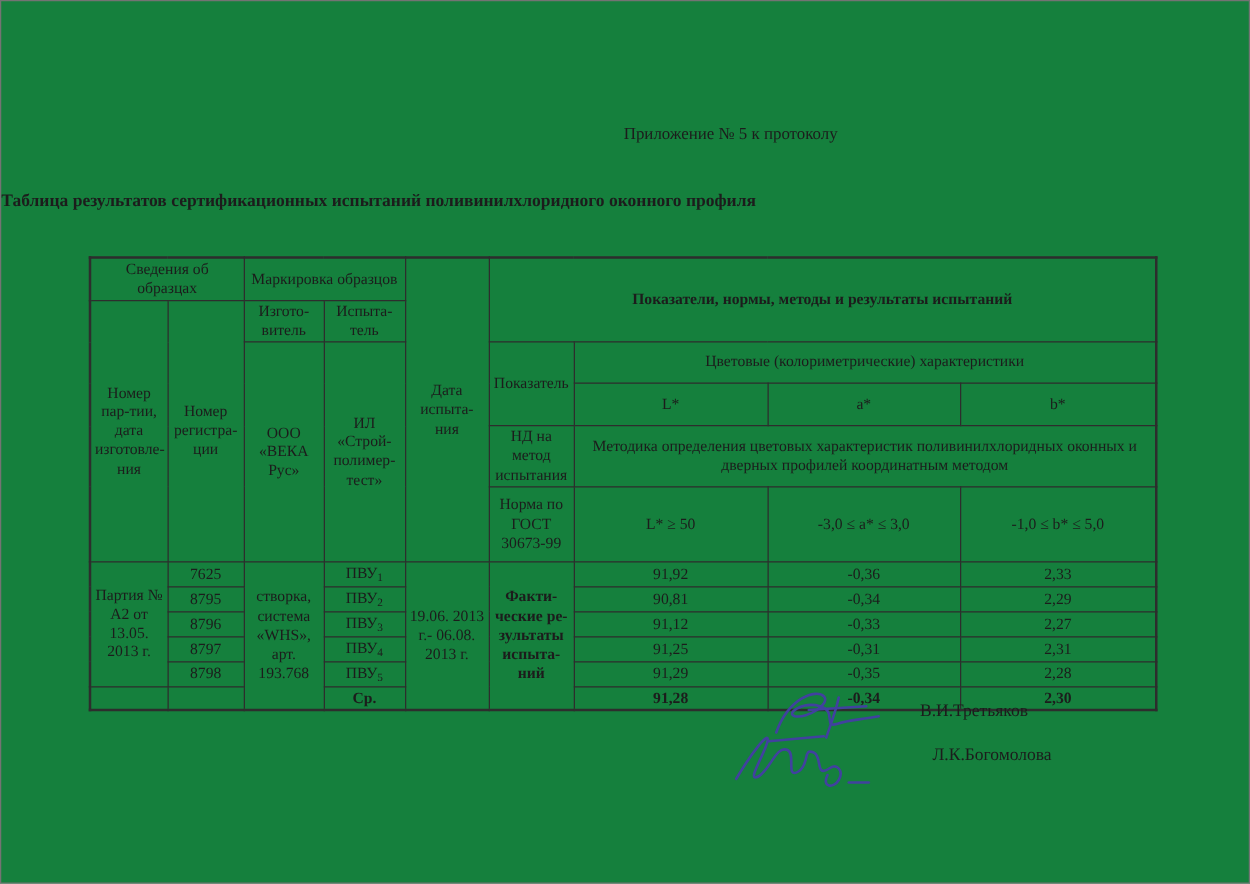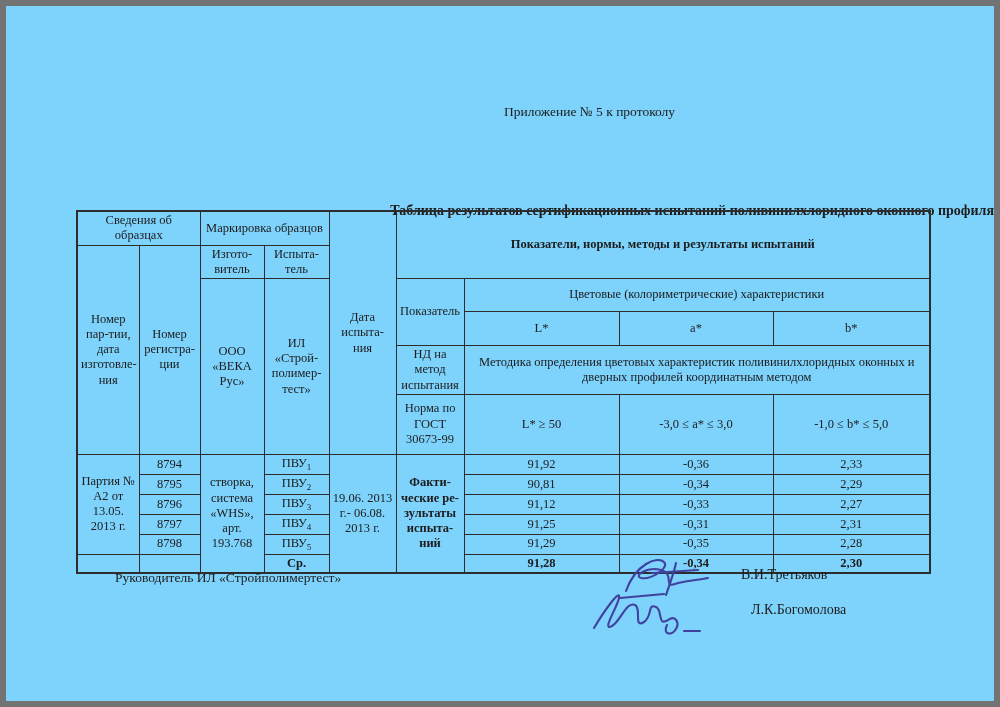--- a/index.html
+++ b/index.html
@@ -1,28 +1,28 @@
 <!DOCTYPE html>
 <html><head>
 <meta charset="utf-8">
 <style>
   html,body{margin:0;padding:0;background:#e9e9e9;}
   .page{
     position:relative;
     width:1000px;height:707px;
     margin:0 auto;
-    background:#7dd3fc;
-    border:6px solid #737373;
+    background:#15803d;
+    border:1px solid #737373;
     box-sizing:border-box;
     font-family:"Liberation Serif","DejaVu Serif",serif;
     color:#1c1c1c;
     overflow:hidden;
   }
   .annex{position:absolute;left:498px;top:95px;font-size:13.5px;line-height:22px;white-space:nowrap;}
-  .doc-title{position:absolute;left:0;top:151px;width:100%;text-align:right;font-weight:bold;font-size:14px;line-height:19px;margin-top:44px;}
+  .doc-title{position:absolute;left:0;top:151px;width:100%;text-align:left;font-weight:bold;font-size:14px;line-height:19px;}
   .tbl-wrap{position:absolute;left:70px;top:204px;}
   table.t{border-collapse:collapse;table-layout:fixed;width:853px;border:2px solid #2d2d2d;}
   table.t td{
     border:1px solid #2d2d2d;
     padding:1px 3px;
     text-align:center;
     vertical-align:middle;
     font-size:12.5px;
     line-height:1.22;
     overflow:hidden;
@@ -106,21 +106,21 @@
 
     <tr style="height:60px">
       <td class="fs11 top">Норма по ГОСТ 30673-99</td>
       <td class="formula">L* ≥ 50</td>
       <td class="formula">-3,0  ≤ a* ≤ 3,0</td>
       <td class="formula">-1,0 ≤ b* ≤ 5,0</td>
     </tr>
 
     <tr style="height:18px">
       <td rowspan="5" class="top">Партия № А2  от 13.05. 2013 г.</td>
-      <td class="fs14">8794</td>
+      <td class="fs14">7625</td>
       <td rowspan="6" class="fs115 top">створка, система «WHS», арт. 193.768</td>
       <td class="fs13"><span>ПВУ</span><span class="sub">1</span></td>
       <td rowspan="6" class="top">19.06. 2013 г.- 06.08. 2013 г.</td>
       <td rowspan="6" class="b fs13 top left">Факти-ческие ре-зультаты испыта-ний</td>
       <td class="num">91,92</td>
       <td class="num">-0,36</td>
       <td class="num">2,33</td>
     </tr>
 
     <tr style="height:18px">
@@ -160,21 +160,20 @@
       <td></td>
       <td class="avg">Ср.</td>
       <td class="avg dbl">91,28</td>
       <td class="avg dbl">-0,34</td>
       <td class="avg dbl">2,30</td>
     </tr>
   </tbody>
       </table>
   </div>
 
-  <div class="sign-role" style="left:109px;top:564px;">Руководитель ИЛ «Стройполимертест»</div>
 
   <svg class="sig" style="left:612px;top:547px;" width="96" height="46" viewBox="0 0 96 46">
     <g fill="none" stroke="#41419f" stroke-width="2.1" stroke-linecap="round">
       <path d="M8 38 C 18 10, 40 3, 46 9 C 52 15, 33 27, 23 25 C 15 23, 29 13, 43 17 C 57 21, 45 35, 57 31 C 66 28, 74 28, 90 25"></path>
       <path d="M34 20 L 80 17"></path>
       <path d="M58 10 C 56 20, 51 33, 48 42"></path>
     </g>
   </svg>
   <div class="sign-name" style="left:706px;top:561px;">В.И.Третьяков</div>
 

